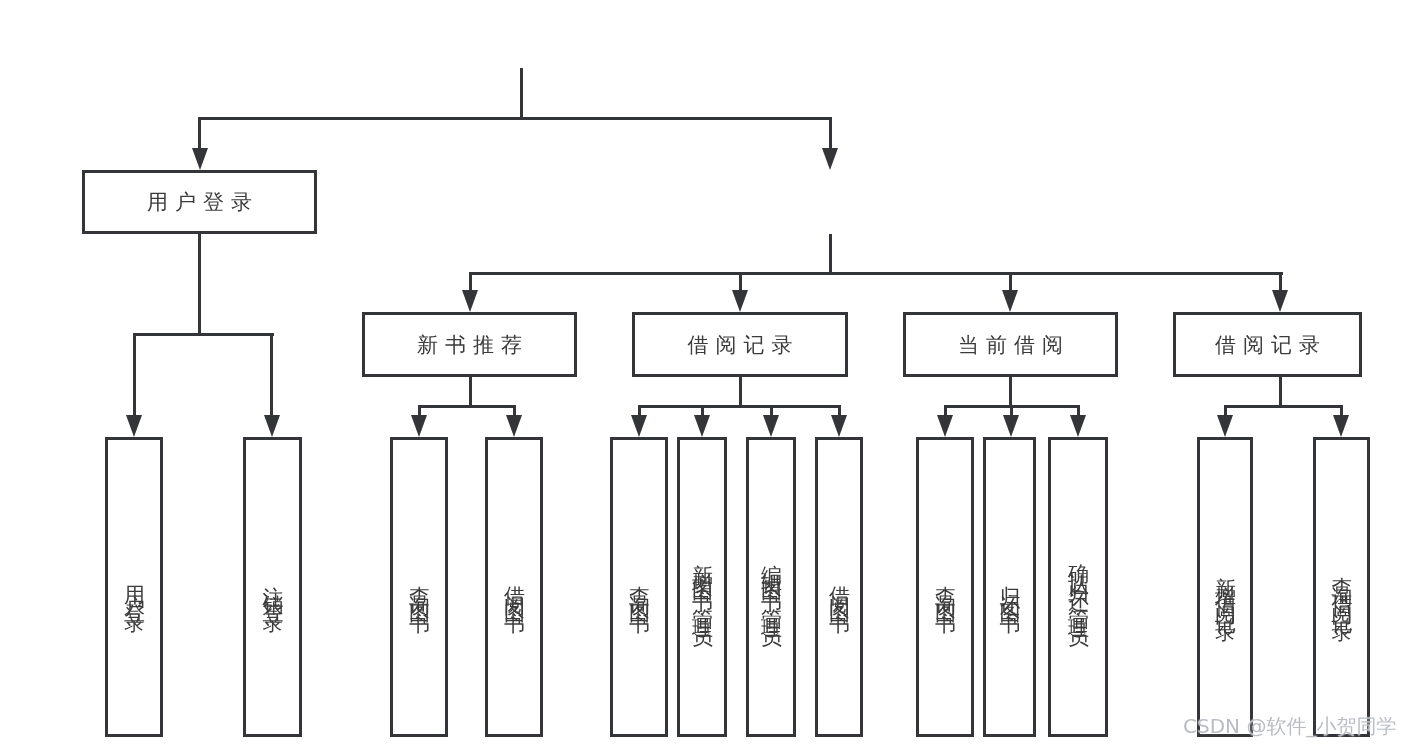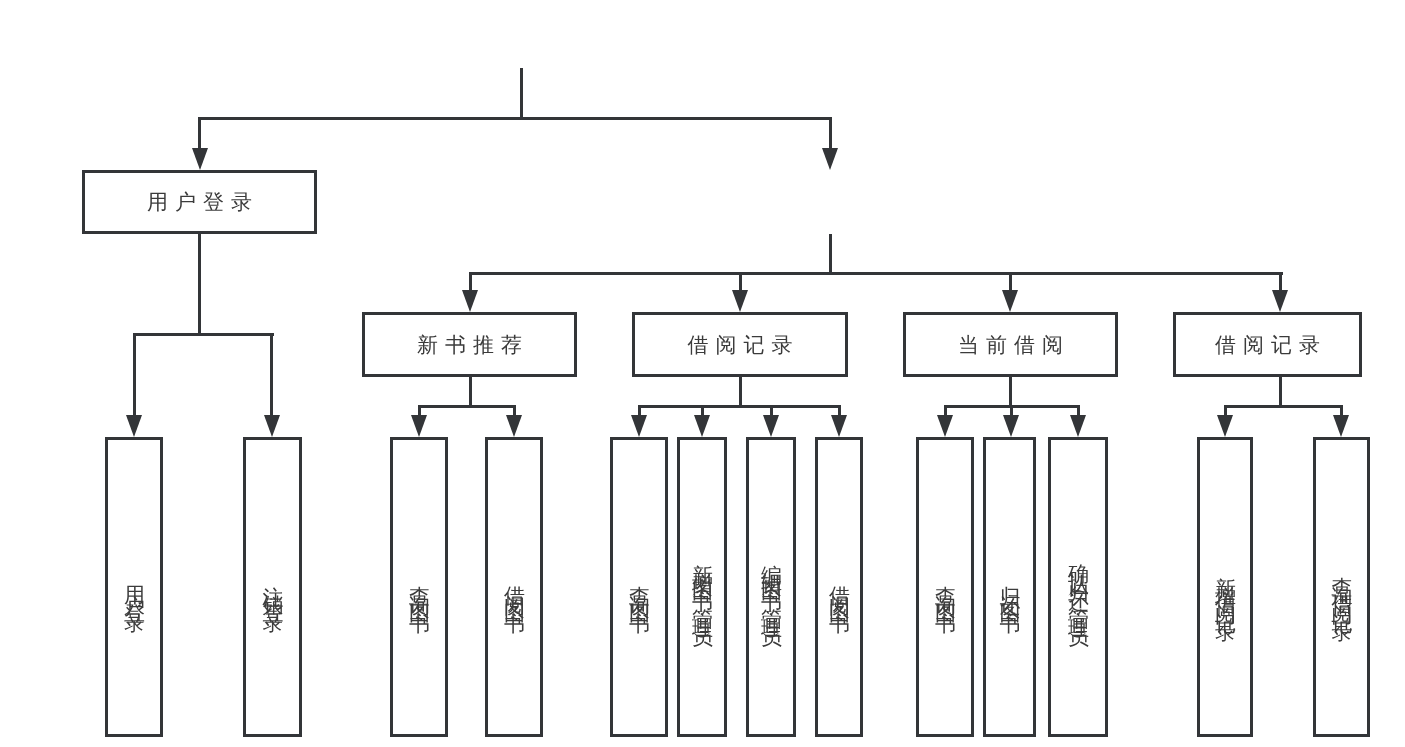--- a/index.html
+++ b/index.html
@@ -189,14 +189,15 @@
     <span class="vtext">确认归还（管理员）</span>
   </div>
 
   <div class="leaf" style="left:1197px; top:437px; width:56px; height:300px;">
     <span class="vtext">新增借阅记录</span>
   </div>
   <div class="leaf" style="left:1313px; top:437px; width:57px; height:300px;">
     <span class="vtext">查询借阅记录</span>
   </div>
 
+  <div class="watermark">CSDN @软件_小贺同学</div>
 
 </div>
 
 </body></html>

